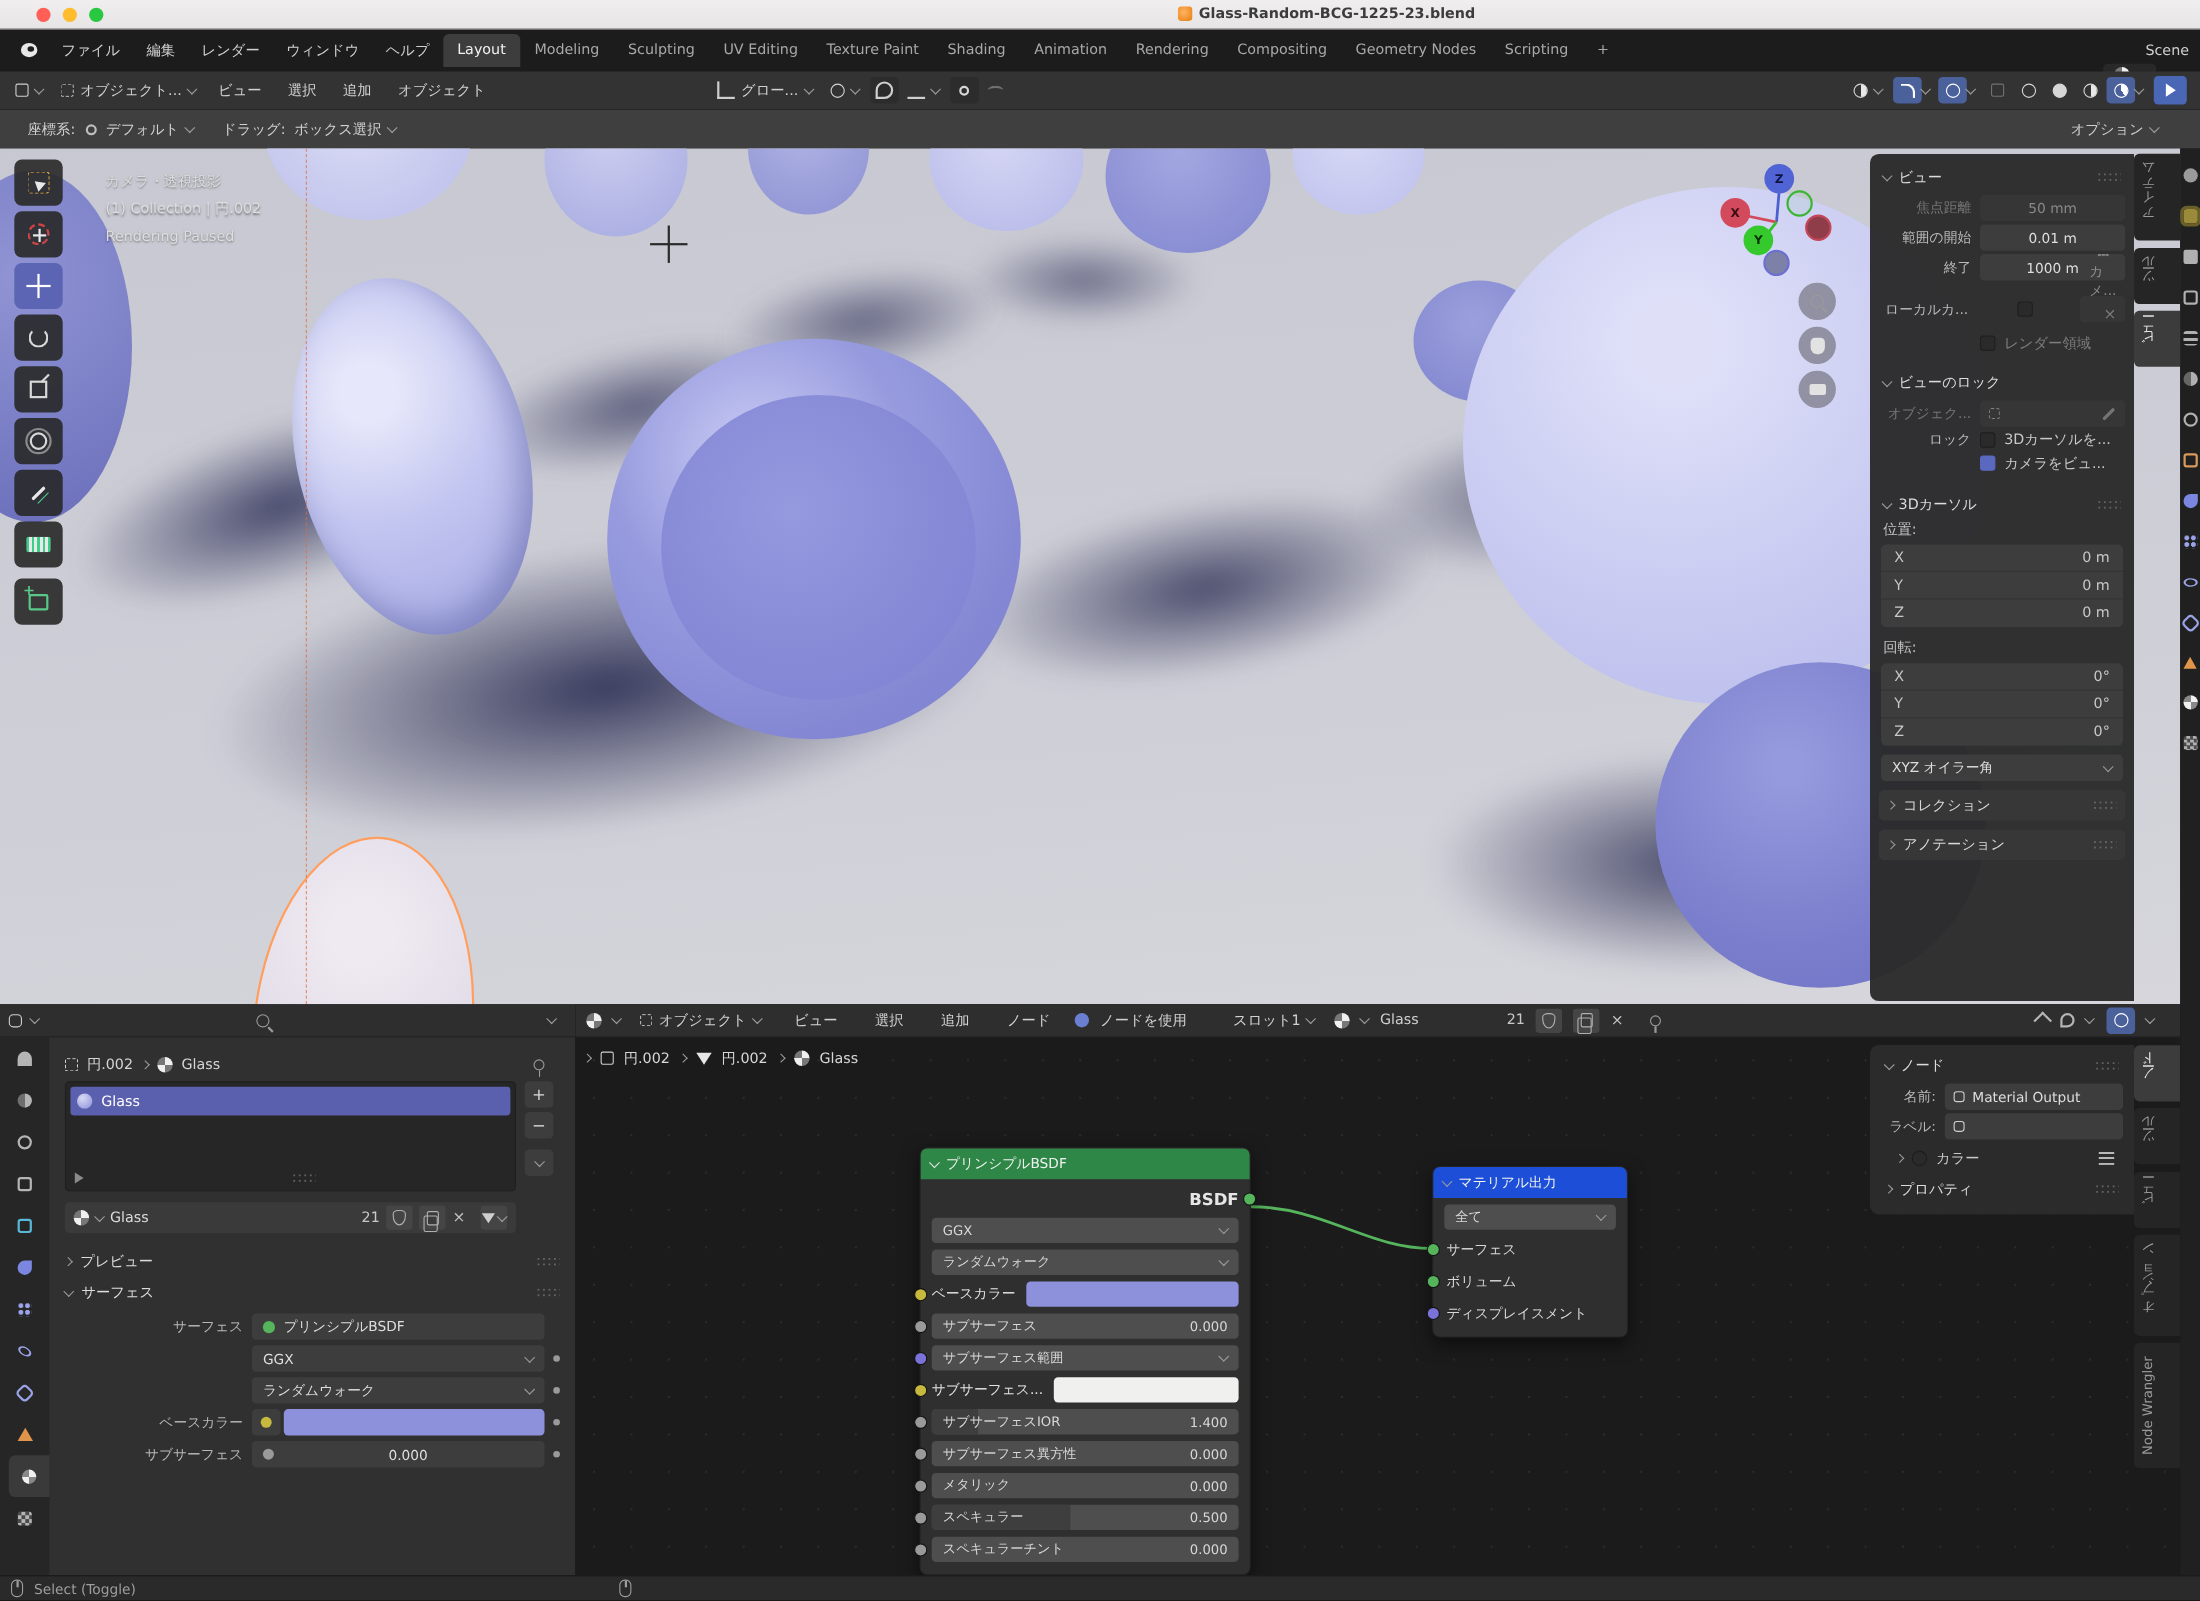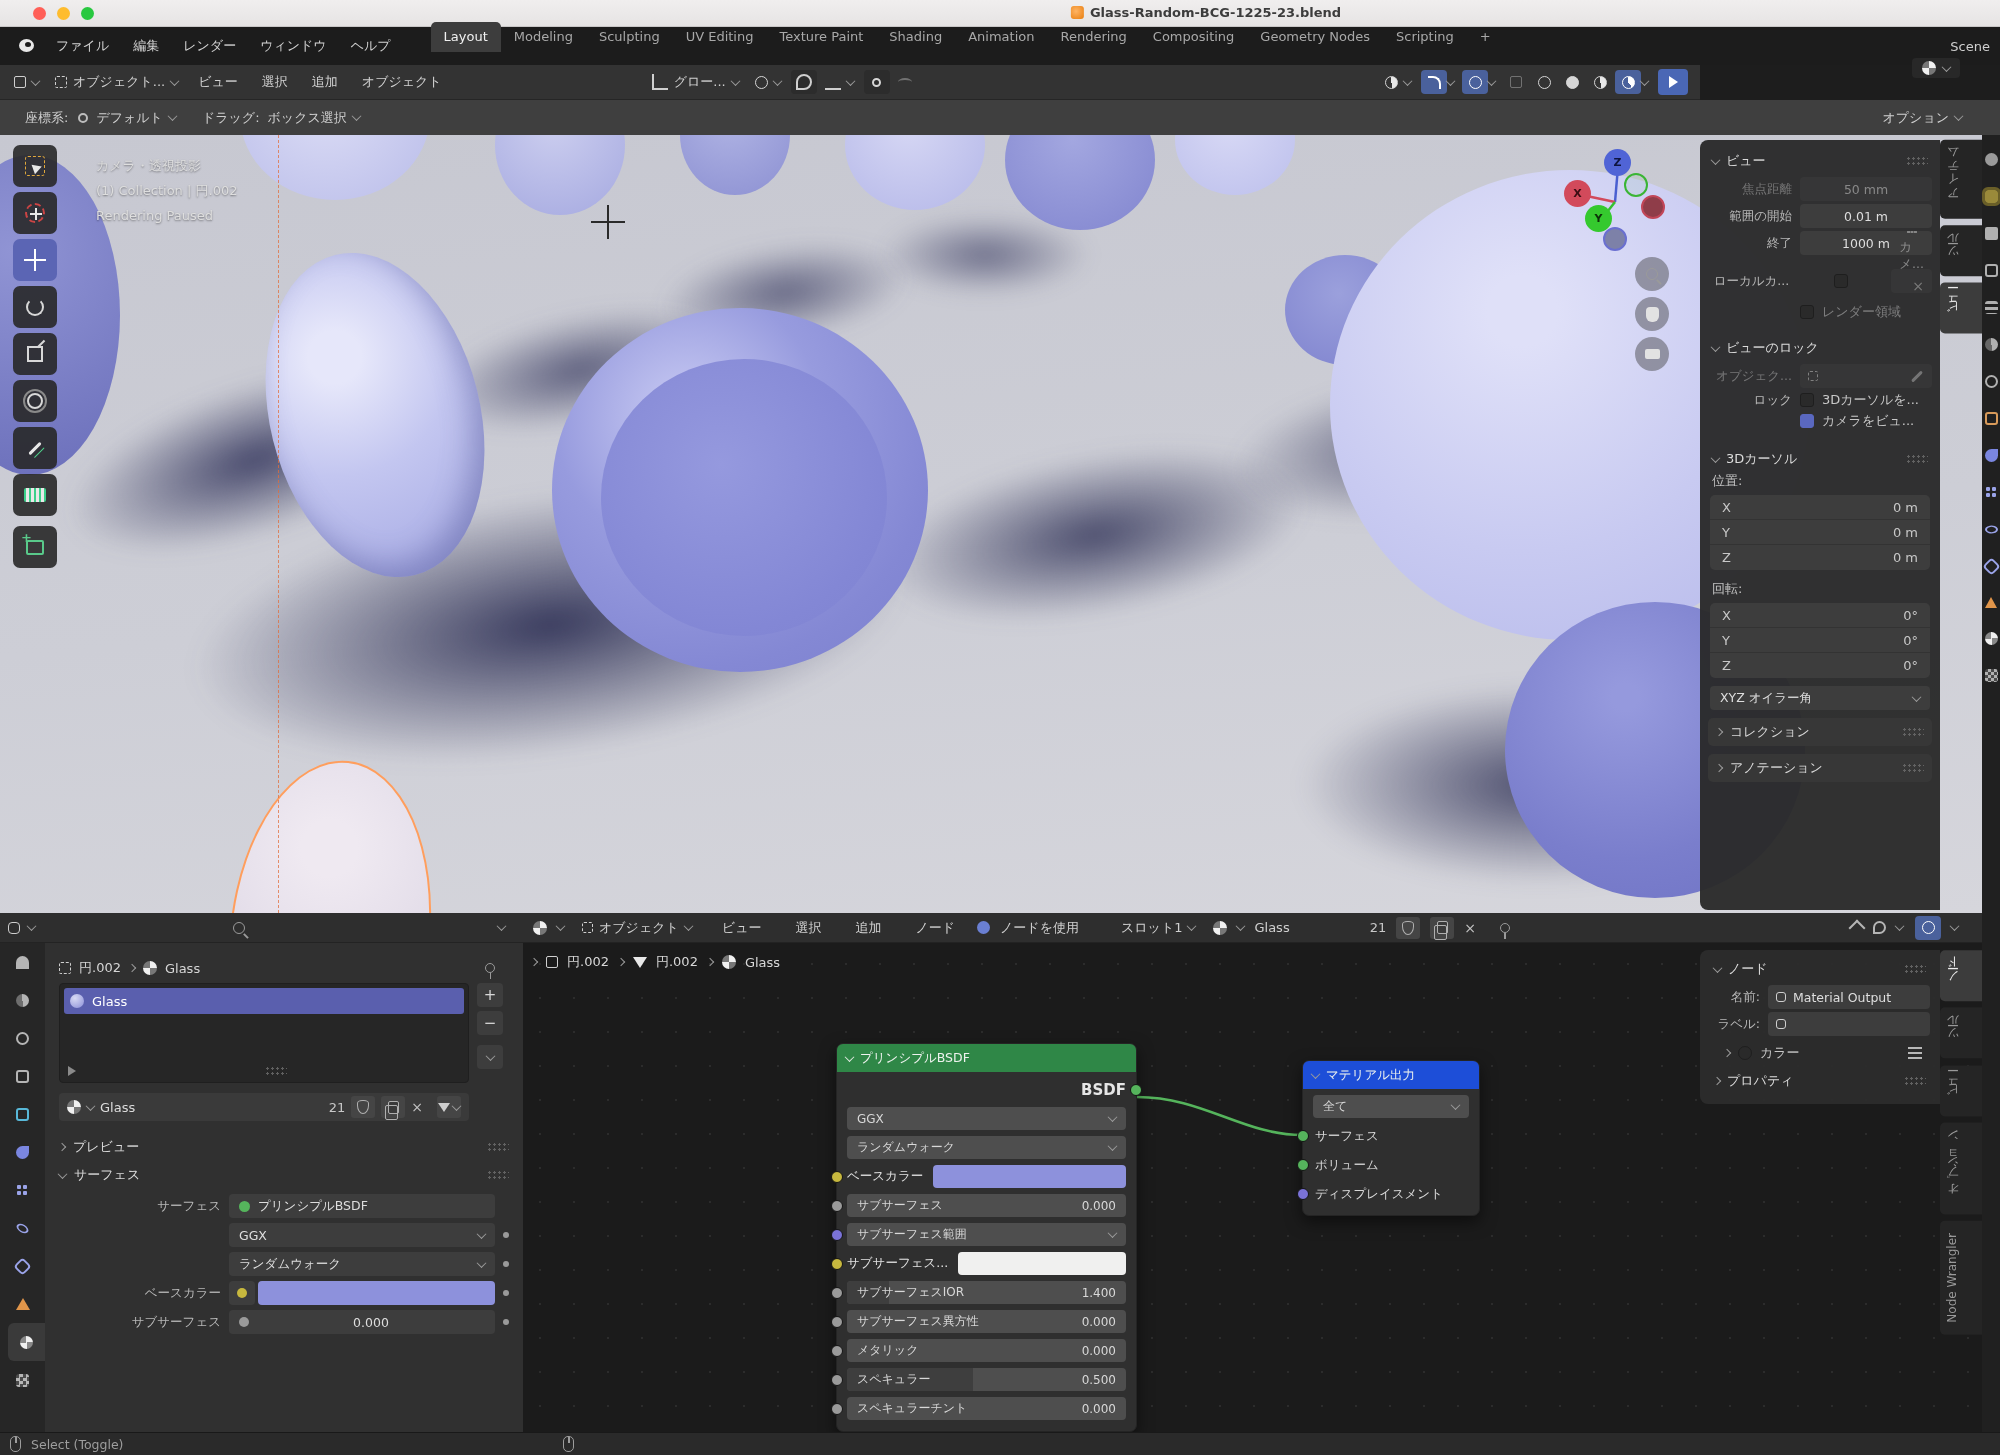--- a/index.html
+++ b/index.html
@@ -13,27 +13,27 @@
   .titlebar{left:0;top:0;width:2000px;height:27px;background:linear-gradient(#f0eeee,#e6e4e4);border-bottom:1px solid #c9c7c7;}
   .tl{width:13px;height:13px;border-radius:50%;position:absolute;top:7px;}
   .title-txt{position:absolute;top:5px;left:1206px;transform:translateX(-50%);color:#3c3c3c;font-size:13px;font-weight:bold;white-space:nowrap;display:flex;align-items:center;gap:6px;}
   .blend-ico{width:13px;height:13px;border-radius:3px;background:radial-gradient(circle at 40% 40%,#ffb464,#e87d0d);}
   
   .topbar{left:0;top:27px;width:2000px;height:38px;background:#1c1c1c;display:flex;align-items:center;}
   .blogo{width:22px;height:16px;margin:0 10px 0 12px;position:relative;}
   .blogo:before{content:"";position:absolute;right:0;top:1px;width:15px;height:13px;border-radius:50%;background:#e8e8e8;}
   .blogo:after{content:"";position:absolute;right:3px;top:4px;width:6px;height:5px;border-radius:50%;background:#1c1c1c;}
   .menu-it{padding:0 12px;color:#d2d2d2;height:38px;display:flex;align-items:center;cursor:default;}
-  .ws-tabs{display:flex;margin-left:28px;height:48px;align-items:flex-start;}
+  .ws-tabs{display:flex;height:48px;align-items:center;}
   .ws{padding:7px 13px 8px;color:#a8a8a8;border-radius:5px 5px 0 0;white-space:nowrap;}
   .ws.active{background:#3d3d3d;color:#f0f0f0;}
   .scene-sel{position:absolute;right:40px;top:31px;display:flex;align-items:center;gap:7px;background:#282828;border-radius:4px;padding:3px 10px;}
   .ball{width:14px;height:14px;border-radius:50%;background:conic-gradient(#f0f0f0 0 25%,#777 0 50%,#f0f0f0 0 75%,#777 0);}
   
-  .vheader{left:0;top:65px;width:1700px;height:35px;background:#333333;display:flex;align-items:center;border-bottom:1px solid #262626;}
+  .vheader{left:0;top:65px;width:2000px;height:35px;background:#333333;display:flex;align-items:center;border-bottom:1px solid #262626;}
   .vtools{left:0;top:100px;width:2000px;height:35px;background:#3f3f3f;display:flex;align-items:center;}
   .hbtn{display:flex;align-items:center;gap:6px;padding:4px 8px;border-radius:4px;color:#d0d0d0;}
   .ico16{width:16px;height:16px;display:inline-block;position:relative;}
   .sq-ico{width:12px;height:12px;border:1.6px solid #cfcfcf;border-radius:2px;}
   .sq-ico.corner{border-style:dashed;}
   .tgl{width:26px;height:24px;border-radius:4px;display:flex;align-items:center;justify-content:center;margin-left:2px;}
   .tgl.on{background:#4a619c;}
   .tgl.dim{opacity:.4;}
   .circ{width:13px;height:13px;border-radius:50%;border:1.5px solid #d6d6d6;}
   .circ.fill{background:#d6d6d6;}

